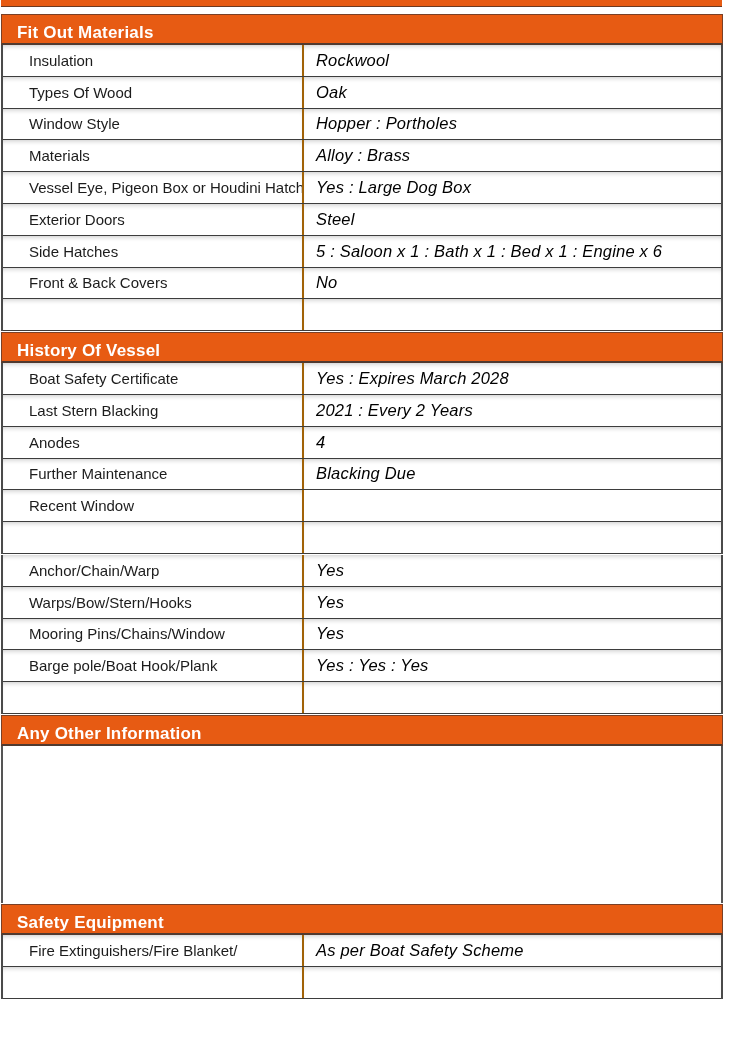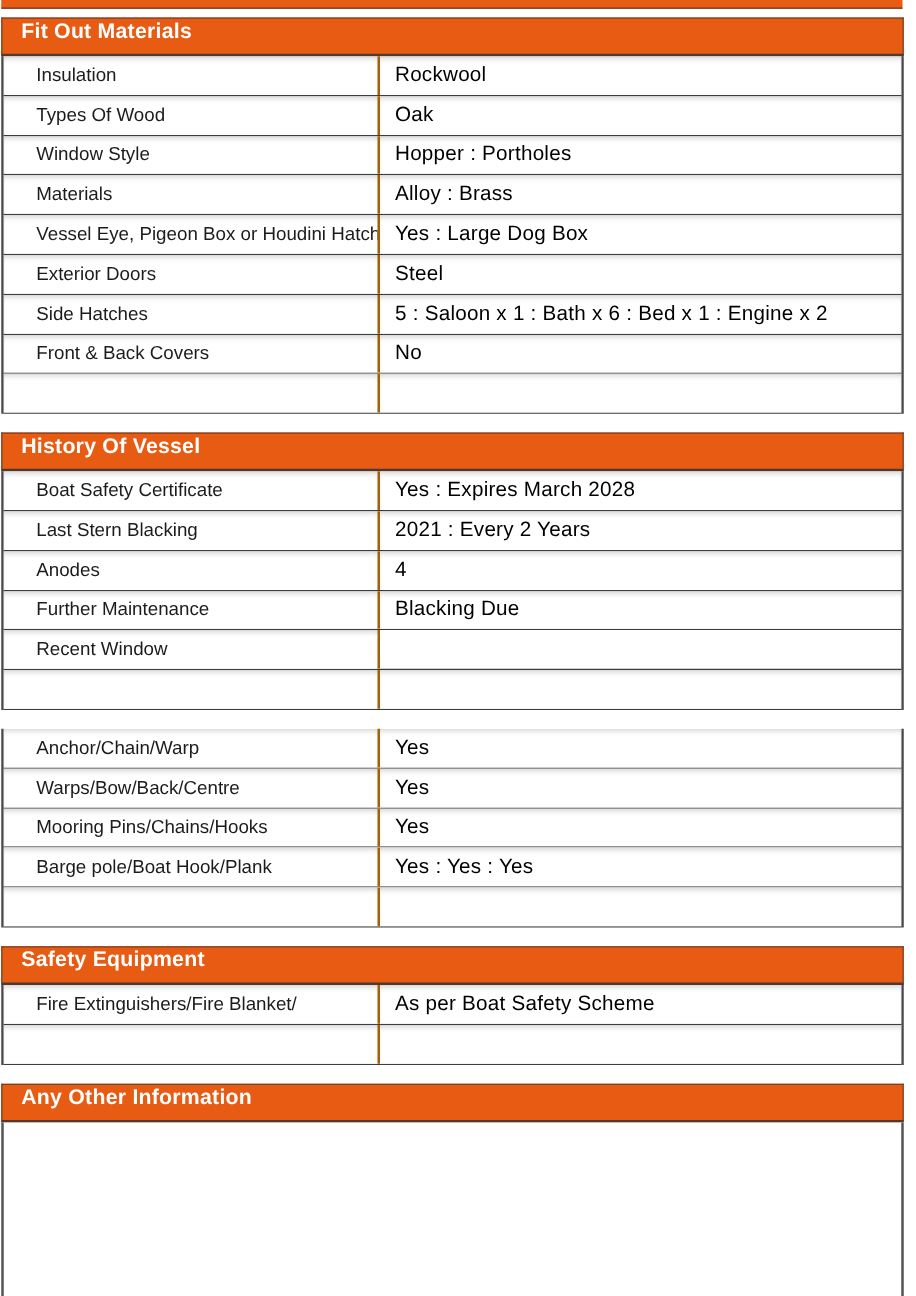--- a/index.html
+++ b/index.html
@@ -16,30 +16,30 @@
     background: #ffffff;
   }
   .top-strip {
     width: 721px;
     height: 6px;
     margin-left: 1px;
     background: var(--accent, #e75b13);
     border-bottom: 1px solid #6b3a22;
   }
   .sections-root { width: 722px; margin-left: 1px; }
-  .section { margin-top: 15px; }
+  .section { margin-top: 1px; }
   .section:first-child { margin-top: 7px; }
   .section-header {
     height: 31px;
     background: var(--accent, #e75b13);
     border: 1px solid #7a4026;
     border-bottom: 2px solid #503a30;
     box-sizing: border-box;
     display: flex;
-    align-items: flex-start;
+    align-items: flex-end;
     padding-left: 15px;
   }
   .section-title {
     color: #ffffff;
     font-size: 17px;
     font-weight: bold;
     letter-spacing: 0.2px;
   }
   .rows {
     border-left: 2px solid #4a4a4a;
@@ -65,20 +65,21 @@
     padding-left: 26px;
     border-right: 2px solid #a16207;
     font-size: 15px;
     color: #1c1c1c;
   }
   .value-cell {
     padding-left: 12px;
     font-size: 16.5px;
     color: #000000;
     letter-spacing: 0.2px;
+    font-style: italic;
   }
   .info-box {
     border-left: 2px solid #555555;
     border-right: 2px solid #555555;
     box-sizing: border-box;
     background: #ffffff;
     height: 157px;
   }
 </style>
 </head>
@@ -117,21 +118,21 @@
     <div class="cell value-cell">Yes : Large Dog Box</div>
   </div>
 
   <div class="row">
     <div class="cell label-cell">Exterior Doors</div>
     <div class="cell value-cell">Steel</div>
   </div>
 
   <div class="row">
     <div class="cell label-cell">Side Hatches</div>
-    <div class="cell value-cell">5 : Saloon x 1 : Bath x 6 : Bed x 1 : Engine x 2</div>
+    <div class="cell value-cell">5 : Saloon x 1 : Bath x 1 : Bed x 1 : Engine x 6</div>
   </div>
 
   <div class="row">
     <div class="cell label-cell">Front &amp; Back Covers</div>
     <div class="cell value-cell">No</div>
   </div>
 
   <div class="row">
     <div class="cell label-cell"></div>
     <div class="cell value-cell"></div>
@@ -178,61 +179,61 @@
   </section>
 
   <section class="section">
     <div class="rows">
   <div class="row">
     <div class="cell label-cell">Anchor/Chain/Warp</div>
     <div class="cell value-cell">Yes</div>
   </div>
 
   <div class="row">
-    <div class="cell label-cell">Warps/Bow/Back/Centre</div>
+    <div class="cell label-cell">Warps/Bow/Stern/Hooks</div>
     <div class="cell value-cell">Yes</div>
   </div>
 
   <div class="row">
-    <div class="cell label-cell">Mooring Pins/Chains/Hooks</div>
+    <div class="cell label-cell">Mooring Pins/Chains/Window</div>
     <div class="cell value-cell">Yes</div>
   </div>
 
   <div class="row">
     <div class="cell label-cell">Barge pole/Boat Hook/Plank</div>
     <div class="cell value-cell">Yes : Yes : Yes</div>
   </div>
 
   <div class="row">
     <div class="cell label-cell"></div>
     <div class="cell value-cell"></div>
   </div>
 </div>
 
   </section>
 
   <section class="section">
     <div class="section-header">
+      <span class="section-title">Any Other Information</span>
+    </div>
+
+    <div class="info-box"></div>
+  </section>
+
+  <section class="section">
+    <div class="section-header">
       <span class="section-title">Safety Equipment</span>
     </div>
     <div class="rows">
   <div class="row">
     <div class="cell label-cell">Fire Extinguishers/Fire Blanket/</div>
     <div class="cell value-cell">As per Boat Safety Scheme</div>
   </div>
 
   <div class="row">
     <div class="cell label-cell"></div>
     <div class="cell value-cell"></div>
   </div>
 </div>
 
   </section>
-
-  <section class="section">
-    <div class="section-header">
-      <span class="section-title">Any Other Information</span>
-    </div>
-
-    <div class="info-box"></div>
-  </section>
 </div>
 </div>
 
 </body></html>

